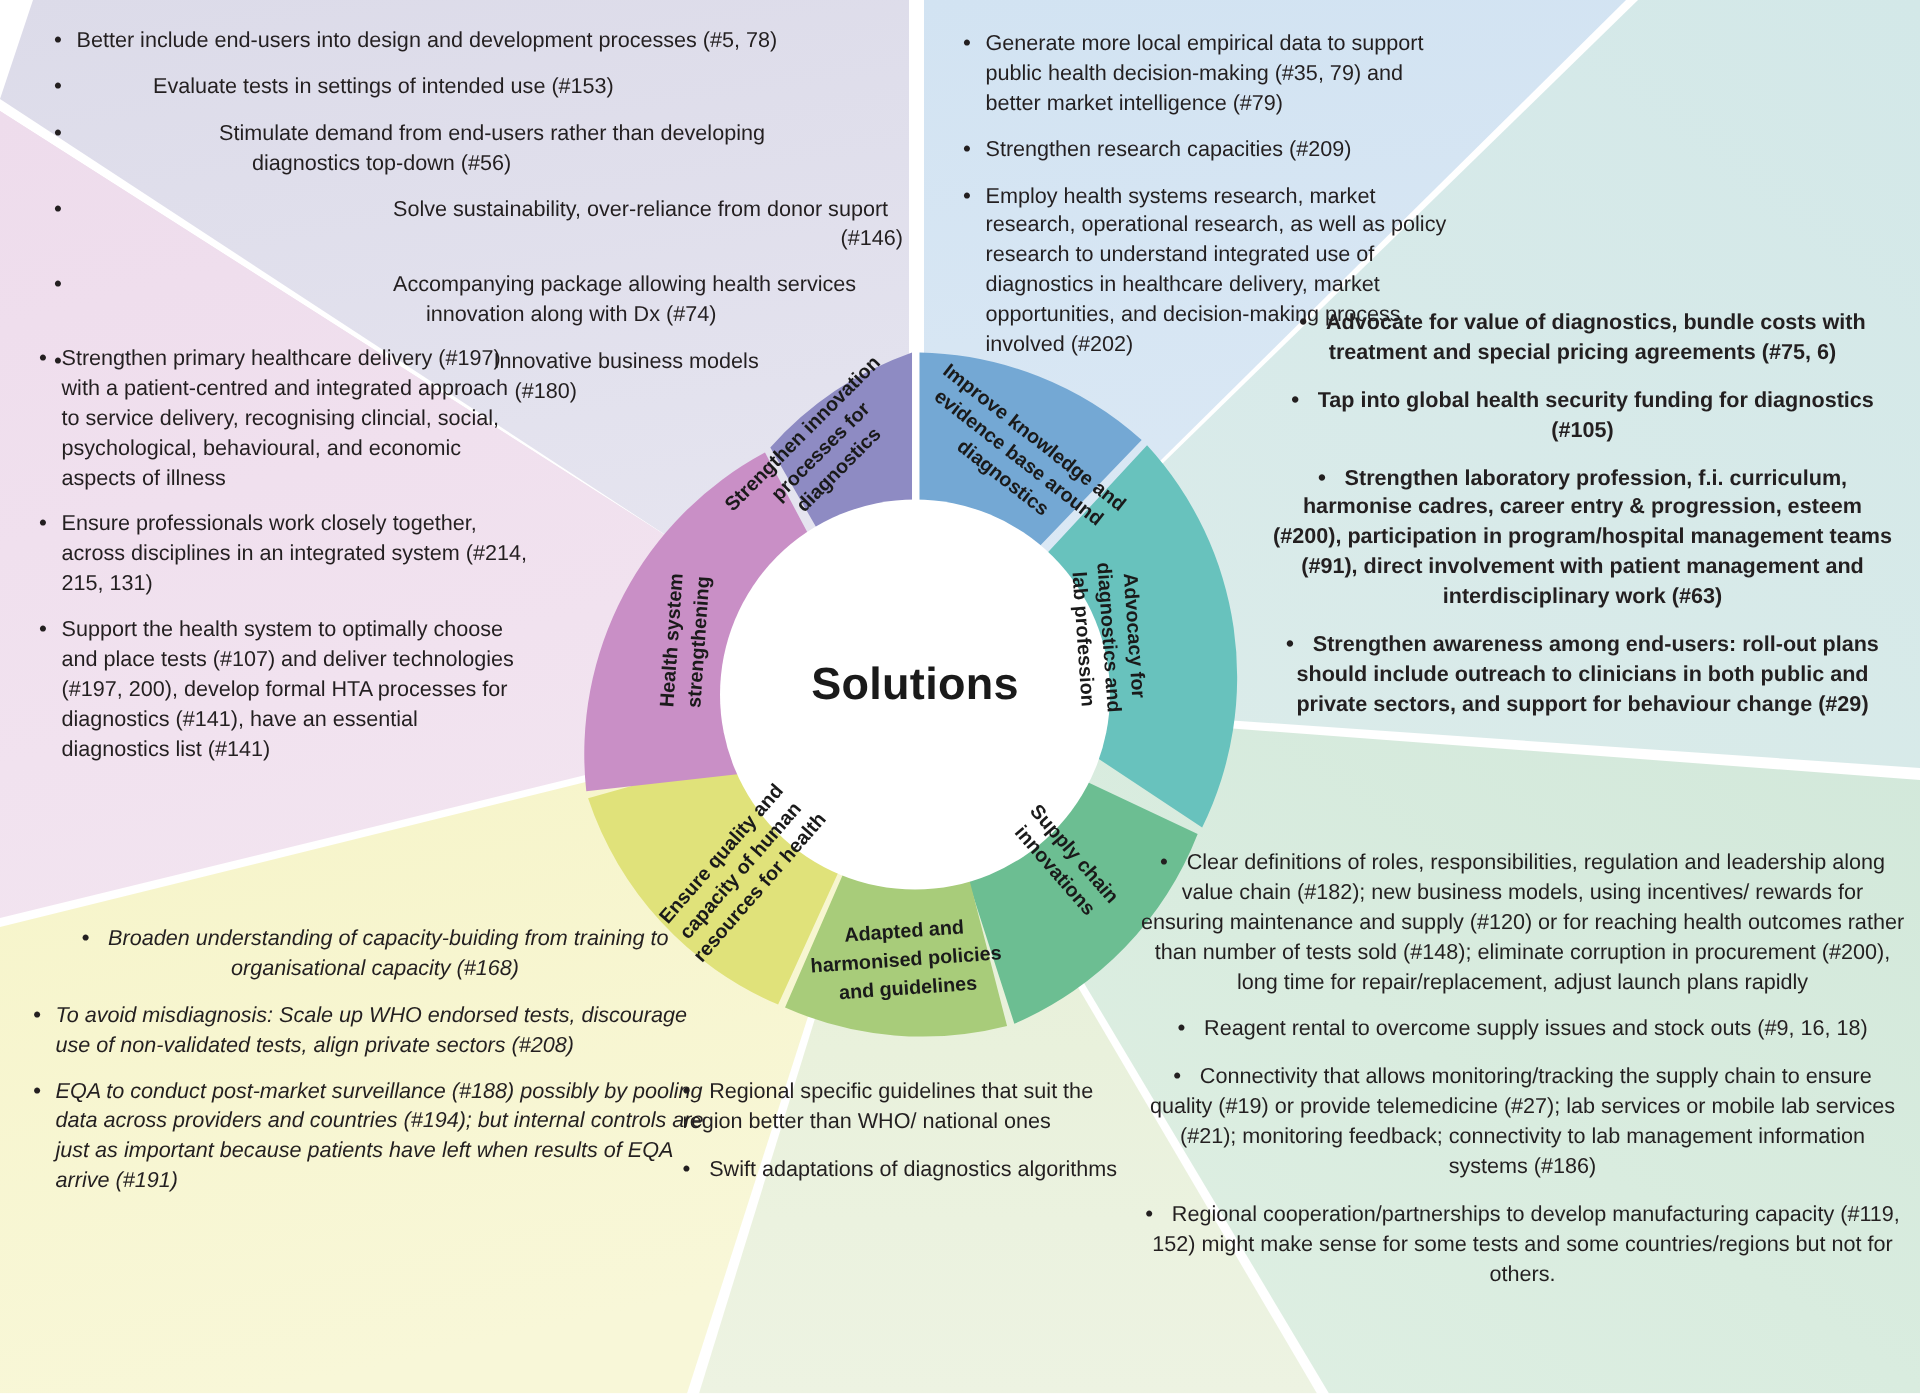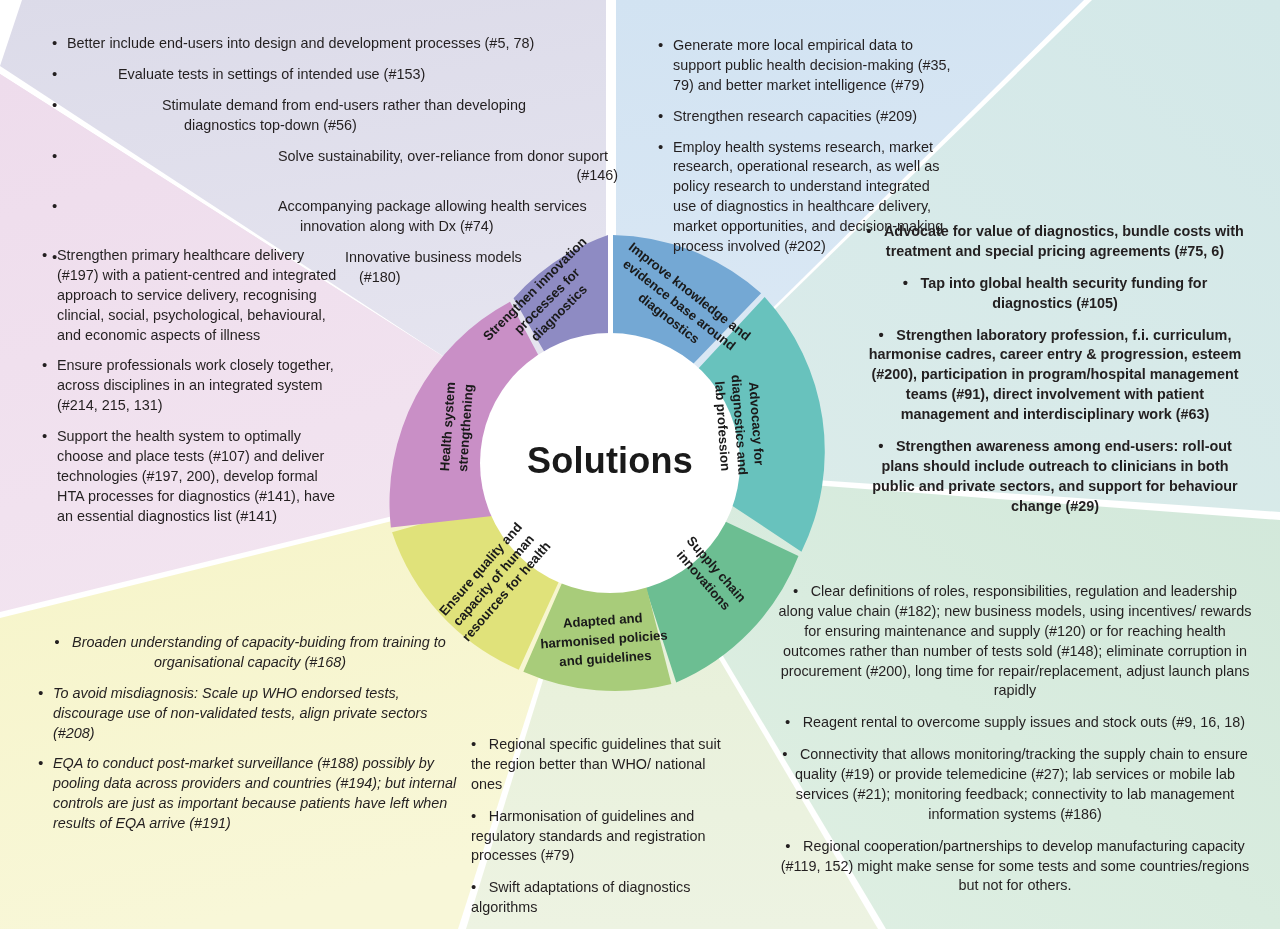--- a/index.html
+++ b/index.html
@@ -23,21 +23,21 @@
     width: 1280px;
     height: 929px;
   }
   .txt {
     position: absolute;
     font-size: 14.4px;
     line-height: 1.38;
     color: #231f20;
   }
   .txt ul {
-    margin: 16px;
+    margin: 0;
     padding: 0;
     list-style: none;
   }
   .txt li {
     position: relative;
     padding-left: 17px;
     margin-bottom: 11px;
   }
   .txt li:last-child { margin-bottom: 0; }
   .txt li::before {
@@ -92,21 +92,21 @@
     font-size: 13.2px;
     fill: #1a1a1a;
     font-family: "Liberation Sans", sans-serif;
   }
   #center-title {
     position: absolute;
     left: 470px;
     top: 440px;
     width: 280px;
     text-align: center;
-    font-size: 36px;
+    font-size: 30px;
     font-weight: bold;
     color: #1a1a1a;
     letter-spacing: 0.2px;
   }
 </style>
 </head>
 <body>
 
 <div id="stage">
 
@@ -277,21 +277,20 @@
       <li>Clear definitions of roles, responsibilities, regulation and leadership along value chain (#182); new business models, using incentives/ rewards for ensuring maintenance and supply (#120) or for reaching health outcomes rather than number of tests sold (#148); eliminate corruption in procurement (#200), long time for repair/replacement, adjust launch plans rapidly</li>
       <li>Reagent rental to overcome supply issues and stock outs (#9, 16, 18)</li>
       <li>Connectivity that allows monitoring/tracking the supply chain to ensure quality (#19) or provide telemedicine (#27); lab services or mobile lab services (#21); monitoring feedback; connectivity to lab management information systems (#186)</li>
       <li>Regional cooperation/partnerships to develop manufacturing capacity (#119, 152) might make sense for some tests and some countries/regions but not for others.</li>
     </ul>
   </div>
 
   <div class="txt" id="blk-policies">
     <ul>
       <li>Regional specific guidelines that suit the region better than WHO/ national ones</li>
-      <li>Harmonisation of guidelines and regulatory standards and registration processes (#79)</li>
       <li>Swift adaptations of diagnostics algorithms</li>
     </ul>
   </div>
 
   <div class="txt" id="blk-quality">
     <ul>
       <li class="q1">Broaden understanding of capacity-buiding from training to organisational capacity (#168)</li>
       <li>To avoid misdiagnosis: Scale up WHO endorsed tests, discourage use of non-validated tests, align private sectors (#208)</li>
       <li>EQA to conduct post-market surveillance (#188) possibly by pooling data across providers and countries (#194); but internal controls are just as important because patients have left when results of EQA arrive (#191)</li>
     </ul>

